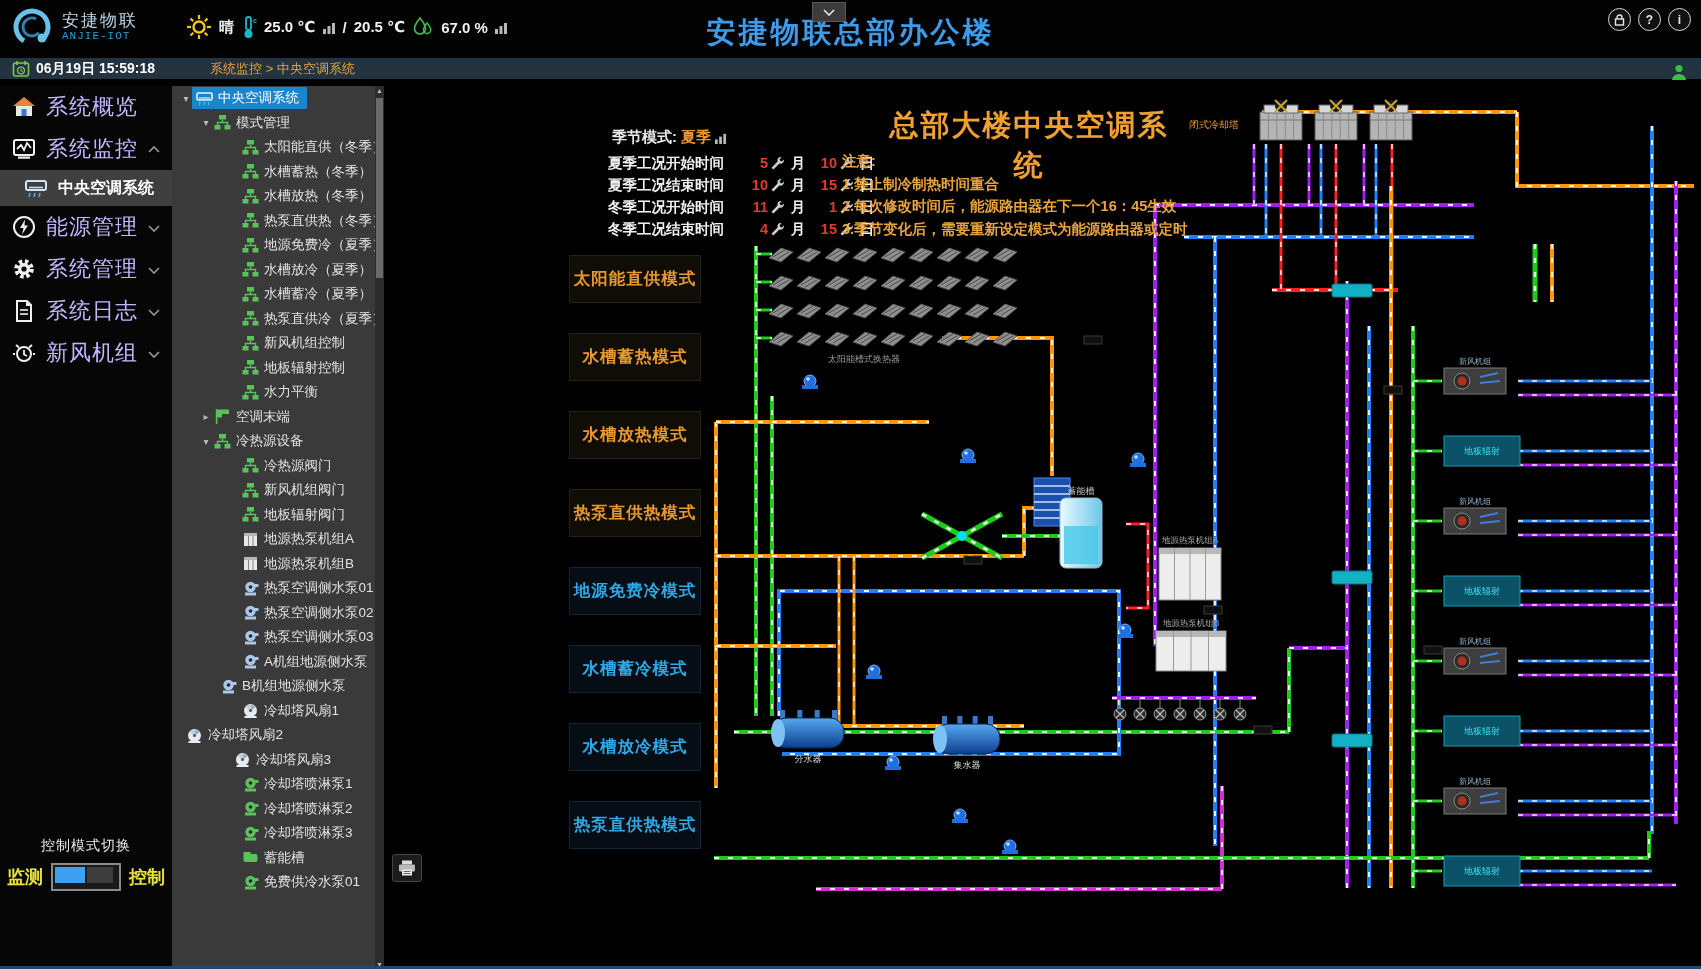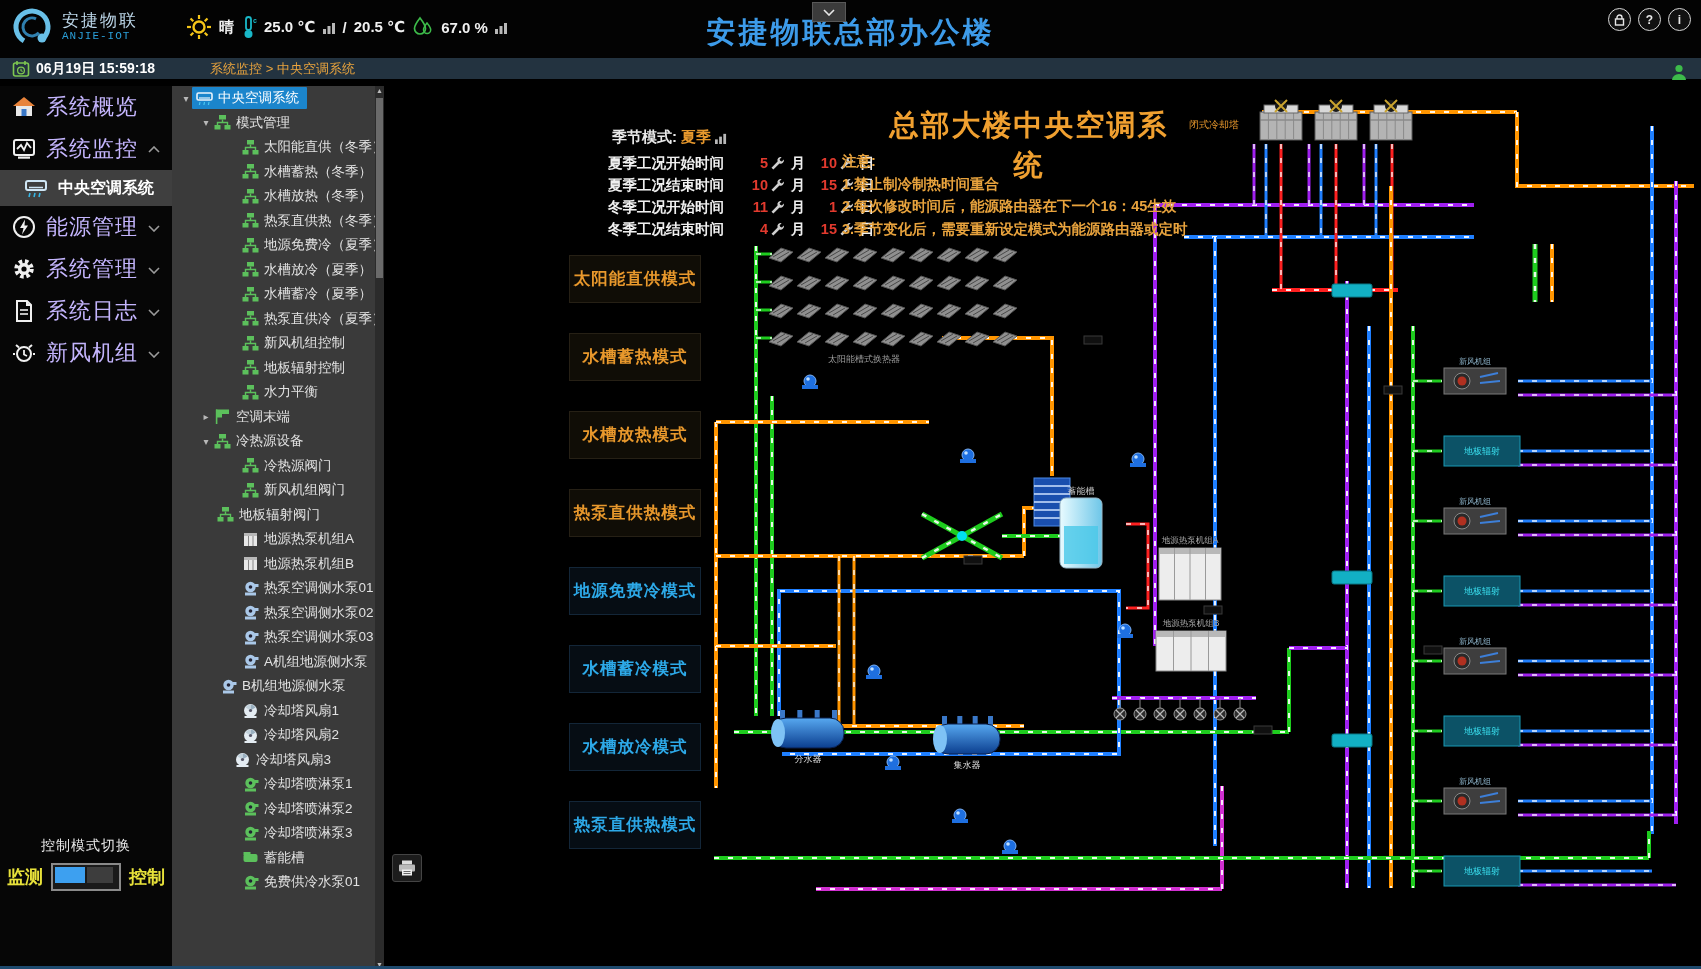--- a/index.html
+++ b/index.html
@@ -483,21 +483,21 @@
             <svg width="17" height="17" viewBox="0 0 17 17">
               <rect x="5" y="1" width="7" height="4.5" fill="#5cc05c"></rect>
               <rect x="0.5" y="11" width="6" height="4.5" fill="#5cc05c"></rect>
               <rect x="10.5" y="11" width="6" height="4.5" fill="#5cc05c"></rect>
               <path d="M8.5,5.5 V8.5 M3.5,11 V8.5 H13.5 V11" fill="none" stroke="#5cc05c" stroke-width="1.4"></path>
             </svg>
           </span>
           <span class="tlabel">新风机组阀门</span>
         </span>
       </div>
-      <div class="trow" style="padding-left: 31px;">
+      <div class="trow" style="padding-left: 56px;">
         <span class="tchev"></span>
         <span class="chip">
           <span class="ticon">
             <svg width="17" height="17" viewBox="0 0 17 17">
               <rect x="5" y="1" width="7" height="4.5" fill="#5cc05c"></rect>
               <rect x="0.5" y="11" width="6" height="4.5" fill="#5cc05c"></rect>
               <rect x="10.5" y="11" width="6" height="4.5" fill="#5cc05c"></rect>
               <path d="M8.5,5.5 V8.5 M3.5,11 V8.5 H13.5 V11" fill="none" stroke="#5cc05c" stroke-width="1.4"></path>
             </svg>
           </span>
@@ -610,21 +610,21 @@
               <circle cx="8.5" cy="8.5" r="6.5" fill="#e4ecf2"></circle>
               <path d="M8.5,8.5 L8.5,2.5 A6,6 0 0 1 13.5,5.5 z" fill="#9ab0c0"></path>
               <path d="M8.5,8.5 L3.5,5.5 A6,6 0 0 1 8.5,2.5 z" fill="#c0d0da"></path>
               <circle cx="8.5" cy="8.5" r="1.6" fill="#556"></circle>
               <rect x="2.5" y="14" width="12" height="2" fill="#e4ecf2"></rect>
             </svg>
           </span>
           <span class="tlabel">冷却塔风扇1</span>
         </span>
       </div>
-      <div class="trow" style="padding-left: 56px;">
+      <div class="trow" style="">
         <span class="tchev"></span>
         <span class="chip">
           <span class="ticon">
             <svg width="17" height="17" viewBox="0 0 17 17">
               <circle cx="8.5" cy="8.5" r="6.5" fill="#e4ecf2"></circle>
               <path d="M8.5,8.5 L8.5,2.5 A6,6 0 0 1 13.5,5.5 z" fill="#9ab0c0"></path>
               <path d="M8.5,8.5 L3.5,5.5 A6,6 0 0 1 8.5,2.5 z" fill="#c0d0da"></path>
               <circle cx="8.5" cy="8.5" r="1.6" fill="#556"></circle>
               <rect x="2.5" y="14" width="12" height="2" fill="#e4ecf2"></rect>
             </svg>

